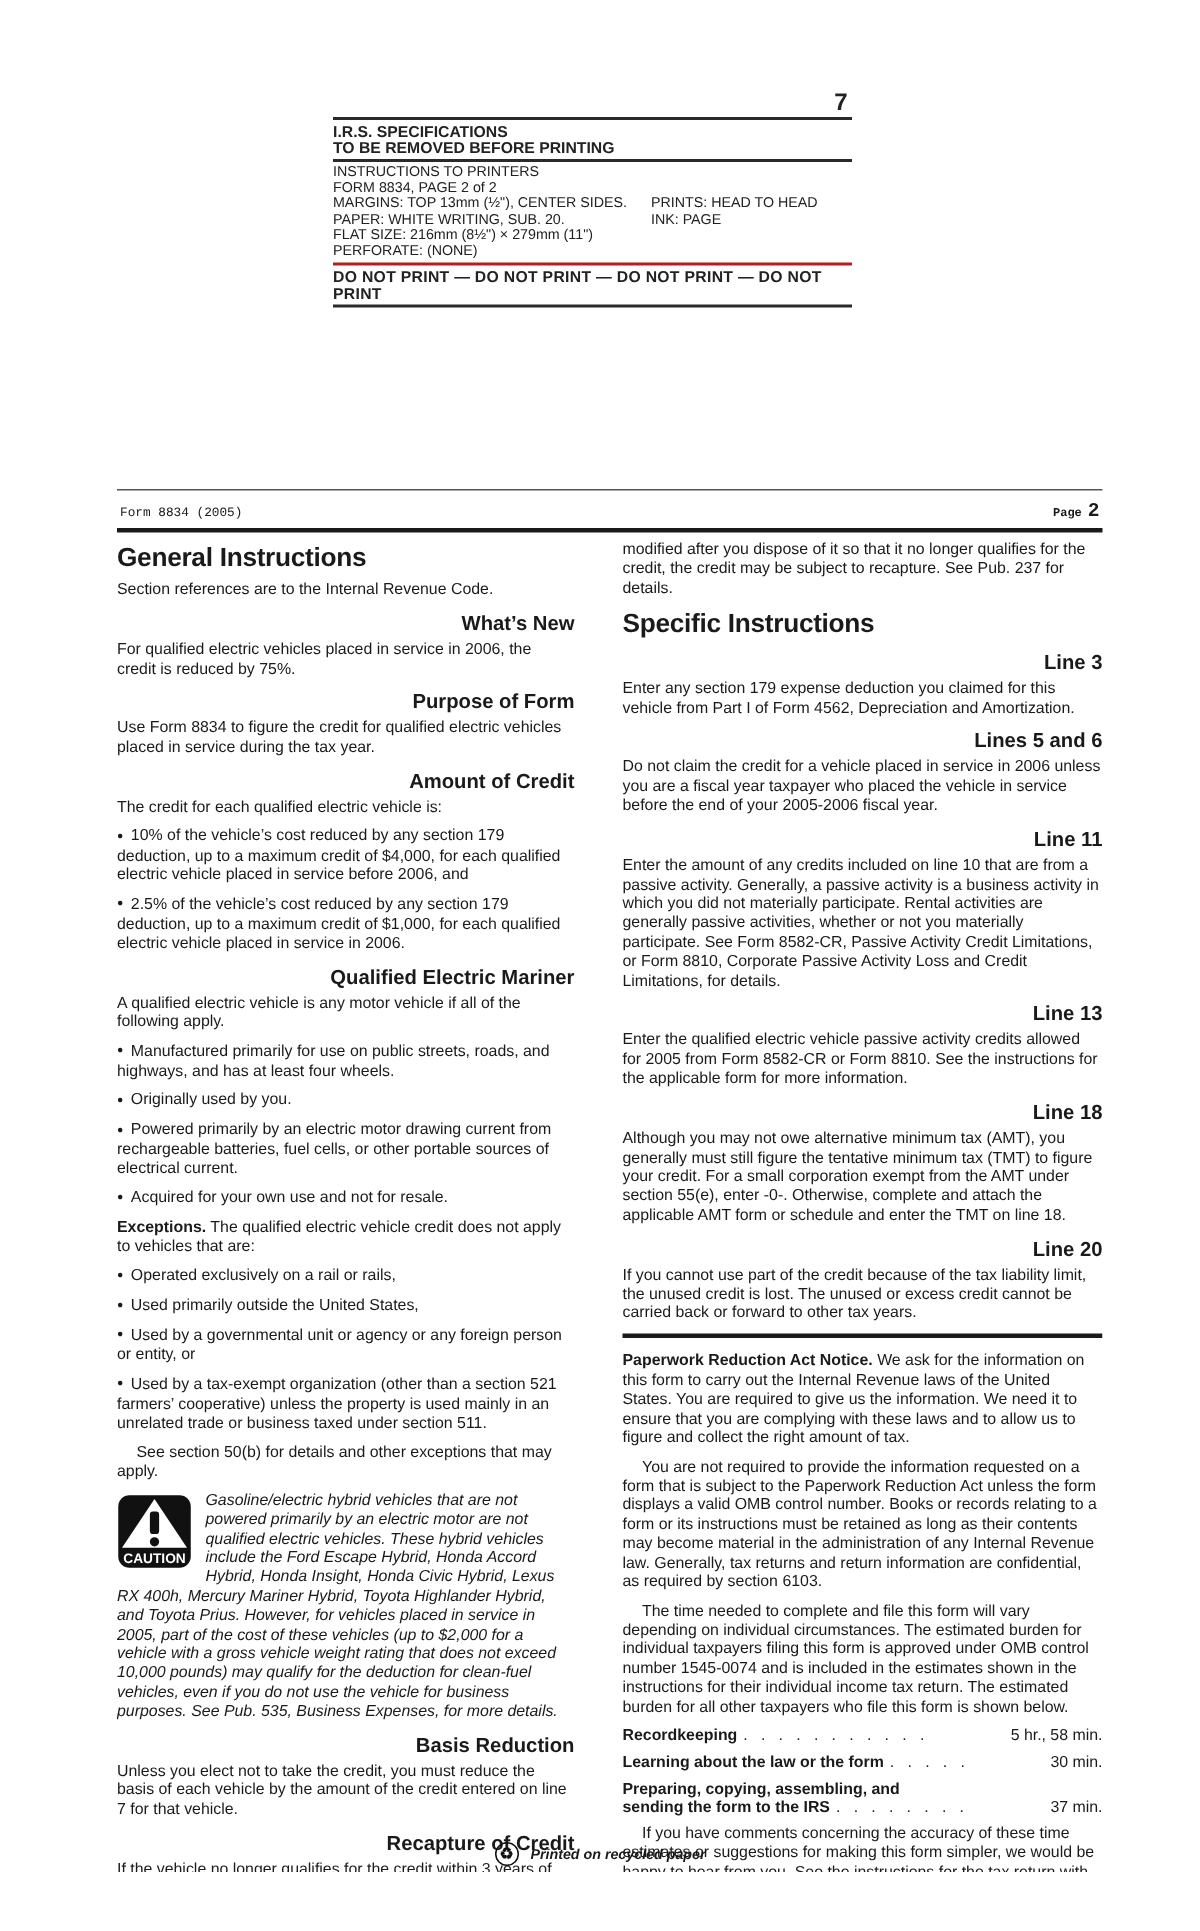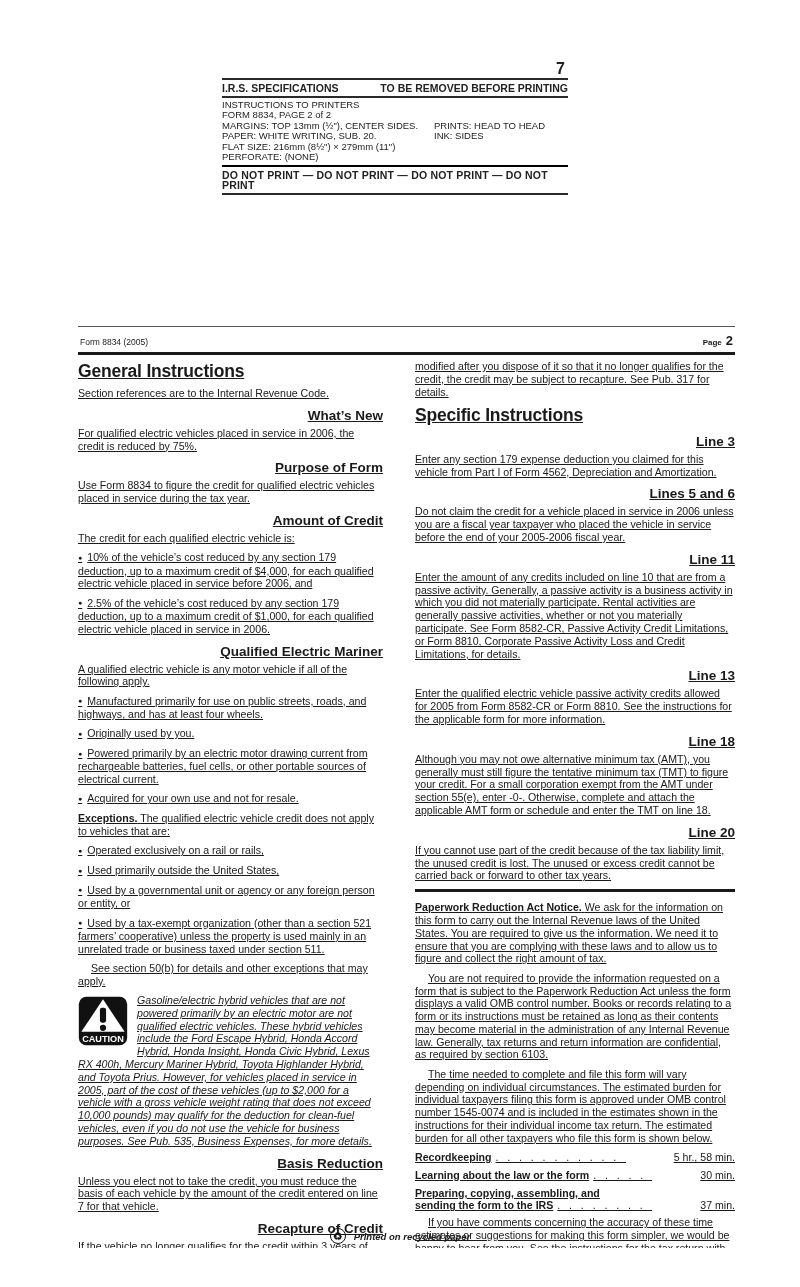--- a/index.html
+++ b/index.html
@@ -9,39 +9,39 @@
     font-family: "Liberation Sans", sans-serif; color: #1a1a1a;
     overflow: hidden;
   }
 
   
   .spec-block { position: absolute; left: 222px; top: 60px; width: 346px;
     font-size: 9.5px; line-height: 10.5px; color: #222; }
   .sheet-num { text-align: right; font-size: 16px; line-height: 18px; font-weight: bold;
     border-bottom: 2px solid #2a2a2a; padding-right: 3px; }
   .spec-title-row { display: flex; justify-content: space-between; font-weight: bold;
-    font-size: 10.5px; padding: 3px 0 2px; border-bottom: 2.5px solid #2a2a2a; }
-  .spec-rows { padding: 2px 0 2px; border-bottom: 2px solid #000000; }
+    font-size: 10.5px; padding: 3px 0 2px; border-bottom: 2.5px solid #2a2a2a; flex-direction: column; }
+  .spec-rows { padding: 2px 0 2px; border-bottom: 2px solid #b91c1c; }
   .spec-row { position: relative; min-height: 10.5px; }
   .spec-row .r { position: absolute; left: 212px; top: 0; }
   .spec-dnp { font-weight: bold; font-size: 10.5px; letter-spacing: 0.2px;
     padding: 3px 0 2px; border-bottom: 2.5px solid #2a2a2a; }
 
   
-  .page-header { position: absolute; left: 78px; top: 326px; width: 657px; }
+  .page-header { position: absolute; left: 78px; top: 326px; width: 657px; font-family: Liberation Mono, monospace; }
   .hdr-row { display: flex; justify-content: space-between; align-items: baseline;
     border-top: 1px solid #555; padding: 4px 2px 3px; }
   .form-id { font-size: 8.5px; }
   .page-label { font-size: 8px; font-weight: bold; }
   .page-num { font-size: 13px; font-weight: bold; margin-left: 4px; }
   .thick-rule { height: 3px; background: #1a1a1a; }
 
   
   .columns { position: absolute; left: 78px; top: 360px; width: 657px; height: 888px;
-    display: flex; gap: 32px; overflow: hidden; text-decoration: underline; }
+    display: flex; gap: 32px; overflow: hidden; }
   .col { width: 320px; }
   .col p { font-size: 10.6px; line-height: 12.8px; margin: 0 0 6.5px; }
   .h1 { font-size: 17.5px; font-weight: bold; letter-spacing: -0.2px; margin: 1px 0 5px; }
   .h2 { font-size: 13.5px; font-weight: bold; margin: 8px 0 4px; text-align: right; }
   .bullet::before { content: "●"; font-size: 7px; vertical-align: 1.5px; margin-right: 5px; }
   .indent { text-indent: 13px; }
   .rule { height: 3px; background: #1a1a1a; margin: 7px 0 9px; }
 
   
   .caution { overflow: visible; }
@@ -73,21 +73,21 @@
 <div class="spec-block">
   <div class="sheet-num">7</div>
   <div class="spec-title-row">
     <span>I.R.S. SPECIFICATIONS</span>
     <span>TO BE REMOVED BEFORE PRINTING</span>
   </div>
   <div class="spec-rows">
     <div class="spec-row"><span>INSTRUCTIONS TO PRINTERS</span><span class="r"></span></div>
     <div class="spec-row"><span>FORM 8834, PAGE 2 of 2</span><span class="r"></span></div>
     <div class="spec-row"><span>MARGINS: TOP 13mm (½"), CENTER SIDES.</span><span class="r">PRINTS: HEAD TO HEAD</span></div>
-    <div class="spec-row"><span>PAPER: WHITE WRITING, SUB. 20.</span><span class="r">INK: SIDES</span></div>
+    <div class="spec-row"><span>PAPER: WHITE WRITING, SUB. 20.</span><span class="r">INK: PAGE</span></div>
     <div class="spec-row"><span>FLAT SIZE: 216mm (8½") × 279mm (11")</span><span class="r"></span></div>
     <div class="spec-row"><span>PERFORATE: (NONE)</span><span class="r"></span></div>
   </div>
   <div class="spec-dnp">DO NOT PRINT — DO NOT PRINT — DO NOT PRINT — DO NOT PRINT</div>
 </div>
 
 <div class="page-header">
   <div class="hdr-row">
     <span class="form-id">Form 8834 (2005)</span>
     <span>
@@ -127,21 +127,21 @@
             <rect x="26.3" y="14" width="7.4" height="18" rx="2.5" fill="#111"></rect>
             <circle cx="30" cy="38.2" r="3.7" fill="#111"></circle>
             <text x="30" y="55" fill="#fff" font-size="11" font-weight="bold" text-anchor="middle" font-family="Liberation Sans, sans-serif">CAUTION</text>
           </svg></span><i class="caution-text">Gasoline/electric hybrid vehicles that are not powered primarily by an electric motor are not qualified electric vehicles. These hybrid vehicles include the Ford Escape Hybrid, Honda Accord Hybrid, Honda Insight, Honda Civic Hybrid, Lexus RX 400h, Mercury Mariner Hybrid, Toyota Highlander Hybrid, and Toyota Prius. However, for vehicles placed in service in 2005, part of the cost of these vehicles (up to $2,000 for a vehicle with a gross vehicle weight rating that does not exceed 10,000 pounds) may qualify for the deduction for clean-fuel vehicles, even if you do not use the vehicle for business purposes. See Pub. 535, Business Expenses, for more details.</i></p>
       <div class="h2">Basis Reduction</div>
       <p>Unless you elect not to take the credit, you must reduce the basis of each vehicle by the amount of the credit entered on line 7 for that vehicle.</p>
       <div class="h2">Recapture of Credit</div>
       <p>If the vehicle no longer qualifies for the credit within 3 years of the date you placed it in service, you must recapture part or all of the credit. Generally, no recapture occurs on the sale or other disposition of the vehicle (including a disposition resulting from an accident or other casualty). However, if the vehicle will be</p>
     </div>
   <div class="col" id="col-right">
-      <p>modified after you dispose of it so that it no longer qualifies for the credit, the credit may be subject to recapture. See Pub. 317 for details.</p>
+      <p>modified after you dispose of it so that it no longer qualifies for the credit, the credit may be subject to recapture. See Pub. 237 for details.</p>
       <div class="h1">Specific Instructions</div>
       <div class="h2">Line 3</div>
       <p>Enter any section 179 expense deduction you claimed for this vehicle from Part I of Form 4562, Depreciation and Amortization.</p>
       <div class="h2">Lines 5 and 6</div>
       <p>Do not claim the credit for a vehicle placed in service in 2006 unless you are a fiscal year taxpayer who placed the vehicle in service before the end of your 2005-2006 fiscal year.</p>
       <div class="h2">Line 11</div>
       <p>Enter the amount of any credits included on line 10 that are from a passive activity. Generally, a passive activity is a business activity in which you did not materially participate. Rental activities are generally passive activities, whether or not you materially participate. See Form 8582-CR, Passive Activity Credit Limitations, or Form 8810, Corporate Passive Activity Loss and Credit Limitations, for details.</p>
       <div class="h2">Line 13</div>
       <p>Enter the qualified electric vehicle passive activity credits allowed for 2005 from Form 8582-CR or Form 8810. See the instructions for the applicable form for more information.</p>
       <div class="h2">Line 18</div>

